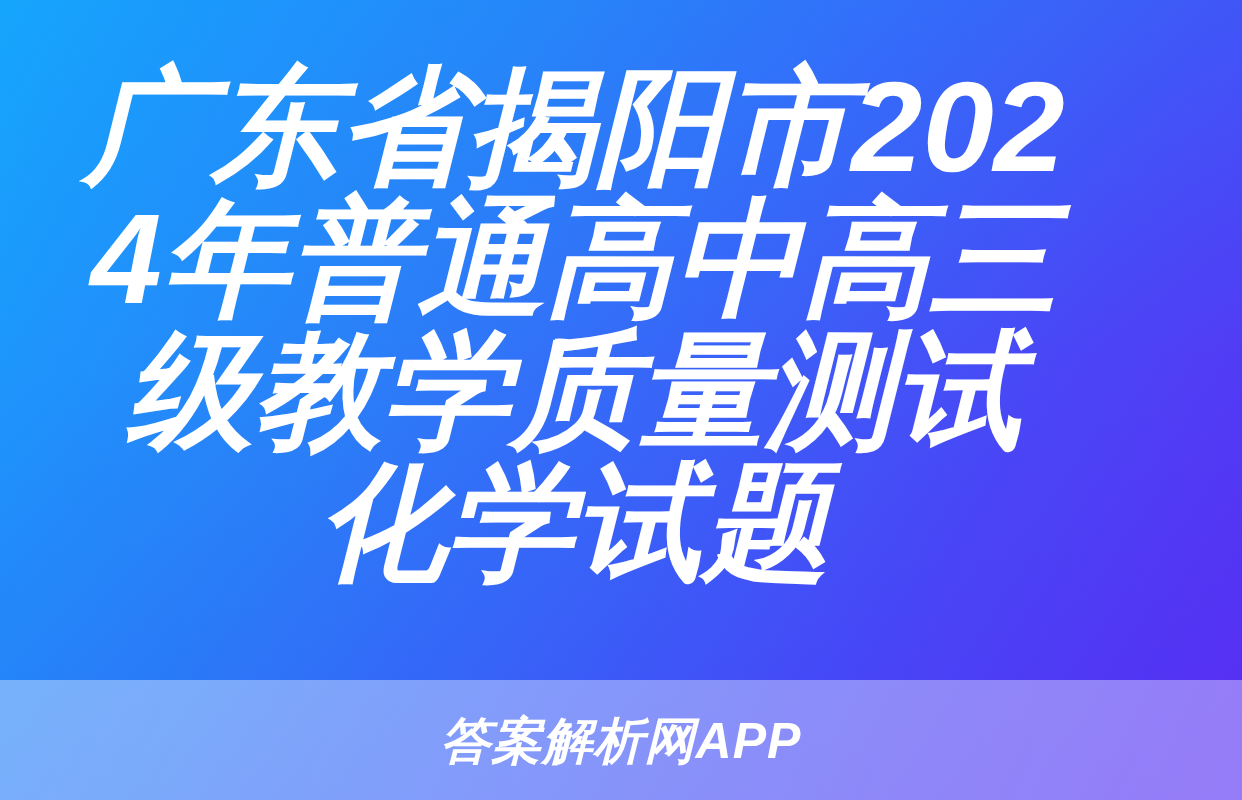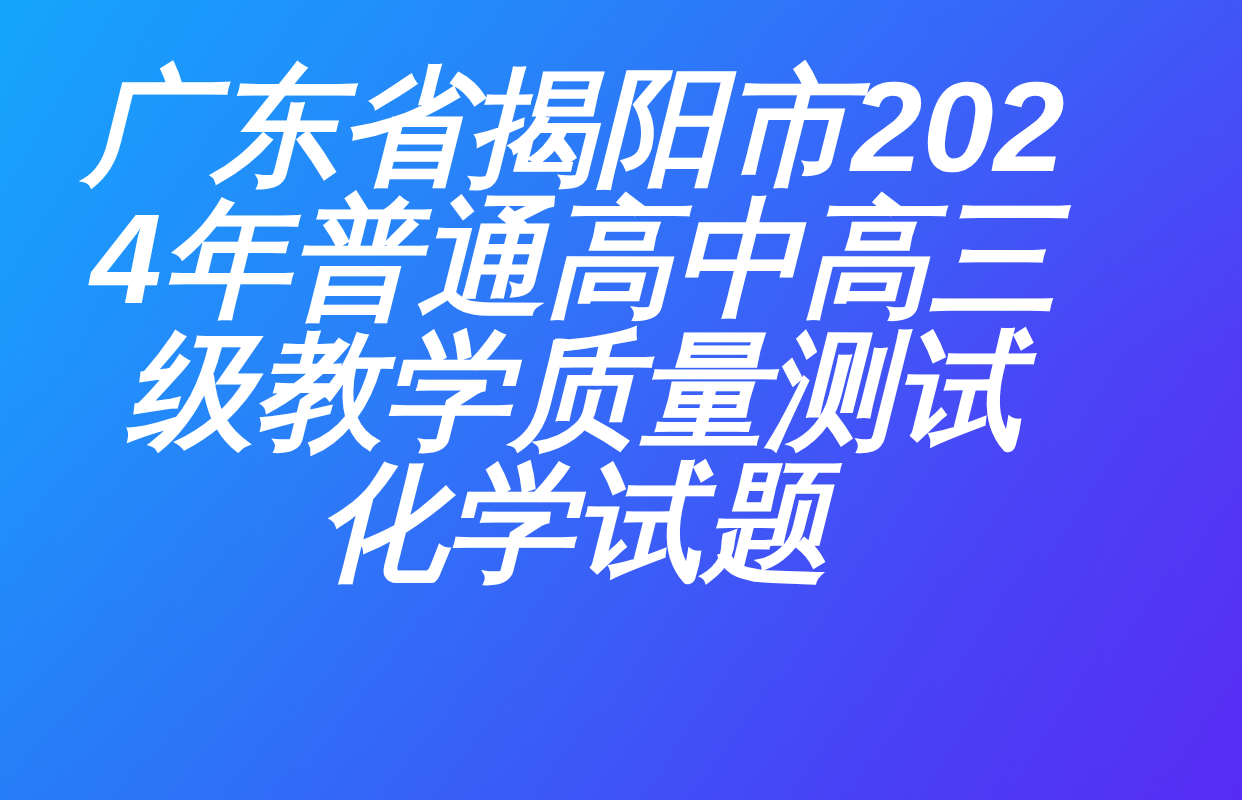--- a/index.html
+++ b/index.html
@@ -96,14 +96,17 @@
 
 <div id="cover">
 
   <div class="bg-base"></div>
   <div class="bg-wash"></div>
 
   <div class="title-wrap">
     <h1 class="title">广东省揭阳市2024年普通高中高三级教学质量测试化学试题</h1>
   </div>
 
+  <div class="footer-band">
+    <div class="footer-text">答案解析网APP</div>
+  </div>
 
 </div>
 
 </body></html>

